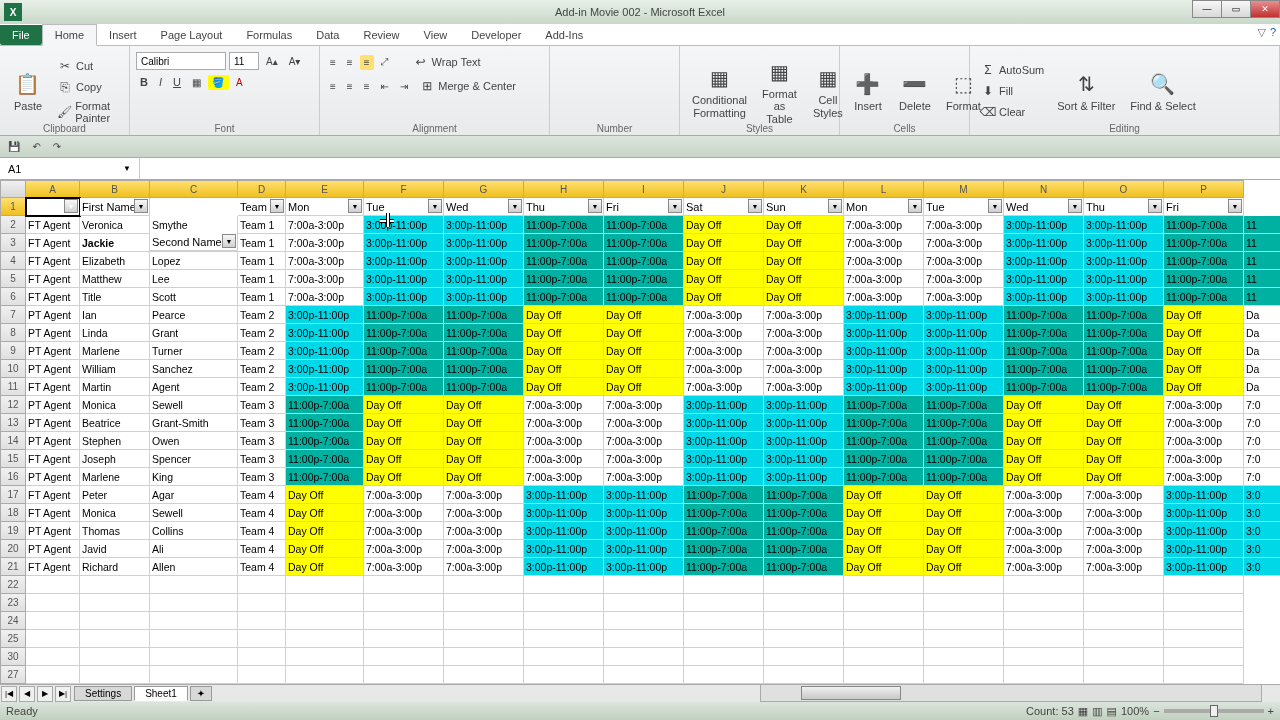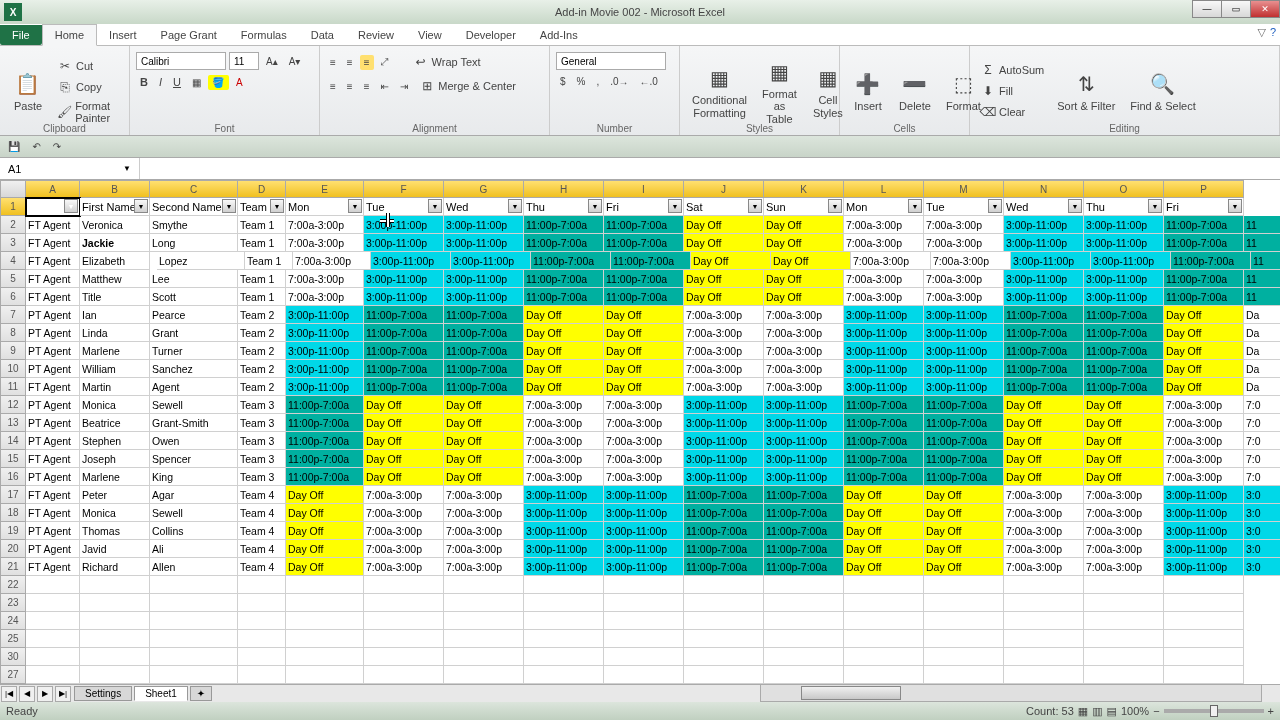--- a/index.html
+++ b/index.html
@@ -70,21 +70,21 @@
     <div class="winbtn">—</div>
     <div class="winbtn">▭</div>
     <div class="winbtn close">✕</div>
   </div>
 </div>
 
 <div class="ribbon-tabs" id="rtabs">
     <div class="rtab file">File</div>
     <div class="rtab active">Home</div>
     <div class="rtab">Insert</div>
-    <div class="rtab">Page Grant</div>
+    <div class="rtab">Page Layout</div>
     <div class="rtab">Formulas</div>
     <div class="rtab">Data</div>
     <div class="rtab">Review</div>
     <div class="rtab">View</div>
     <div class="rtab">Developer</div>
     <div class="rtab">Add-Ins</div>
   </div>
 <div class="helpicons">
   <span style="color:#666">▽</span>
   <span style="color:#2060c0">?</span>
@@ -160,30 +160,20 @@
         <span class="rbtn">⇥</span>
         <span class="rbtn">
             <span class="ricon">⊞</span>
             <span>Merge &amp; Center</span>
           </span>
       </div>
     </div>
     <div class="glabel">Alignment</div>
   </div>
   <div class="rgroup" style="width:130px">
-    <div class="rcol" style="gap:4px;padding-top:4px">
-      <div class="fontbox" style="width:110px">General</div>
-      <div class="rrow">
-        <span class="rbtn">$</span>
-        <span class="rbtn">%</span>
-        <span class="rbtn">,</span>
-        <span class="rbtn">.0→</span>
-        <span class="rbtn">←.0</span>
-      </div>
-    </div>
     <div class="glabel">Number</div>
   </div>
   <div class="rgroup" style="width:160px">
     <div class="rrow">
       <div class="bigbtn">
           <span class="ricon lg">▦</span>
           <span>Conditional Formatting</span>
         </div>
       <div class="bigbtn">
           <span class="ricon lg">▦</span>
@@ -307,21 +297,21 @@
   <div class="cells" id="cells">
       <div class="row">
         <div class="cell sel hdr" style="width: 54px; background: rgb(255, 255, 255); outline: rgb(0, 0, 0) solid 2px; outline-offset: -1px;">
           <span>Job Title</span>
           <div class="filt">▼</div>
         </div>
         <div class="cell hdr" style="width: 70px;">
           <span>First Name</span>
           <div class="filt">▼</div>
         </div>
-        <div class="cell hdr" style="width: 88px;">
+        <div class="cell hdr" style="width: 88px; margin-top: 35px;">
           <span>Second Name</span>
           <div class="filt">▼</div>
         </div>
         <div class="cell hdr" style="width: 48px;">
           <span>Team</span>
           <div class="filt">▼</div>
         </div>
         <div class="cell hdr" style="width: 78px;">
           <span>Mon</span>
           <div class="filt">▼</div>
@@ -405,21 +395,21 @@
         <div class="cell " style="width: 80px;">7:00a-3:00p</div>
         <div class="cell " style="width: 80px;">7:00a-3:00p</div>
         <div class="cell c-cyan" style="width: 80px;">3:00p-11:00p</div>
         <div class="cell c-cyan" style="width: 80px;">3:00p-11:00p</div>
         <div class="cell c-teal" style="width: 80px;">11:00p-7:00a</div>
         <div class="cell c-teal" style="width: 80px;">11</div>
       </div>
       <div class="row">
         <div class="cell " style="width: 54px;">FT Agent</div>
         <div class="cell " style="width: 70px;">Elizabeth</div>
-        <div class="cell " style="width: 88px; margin-left: 7px;">Lopez</div>
+        <div class="cell " style="width: 88px;">Lopez</div>
         <div class="cell " style="width: 48px;">Team 1</div>
         <div class="cell " style="width: 78px;">7:00a-3:00p</div>
         <div class="cell c-cyan" style="width: 80px;">3:00p-11:00p</div>
         <div class="cell c-cyan" style="width: 80px;">3:00p-11:00p</div>
         <div class="cell c-teal" style="width: 80px;">11:00p-7:00a</div>
         <div class="cell c-teal" style="width: 80px;">11:00p-7:00a</div>
         <div class="cell c-yel" style="width: 80px;">Day Off</div>
         <div class="cell c-yel" style="width: 80px;">Day Off</div>
         <div class="cell " style="width: 80px;">7:00a-3:00p</div>
         <div class="cell " style="width: 80px;">7:00a-3:00p</div>

